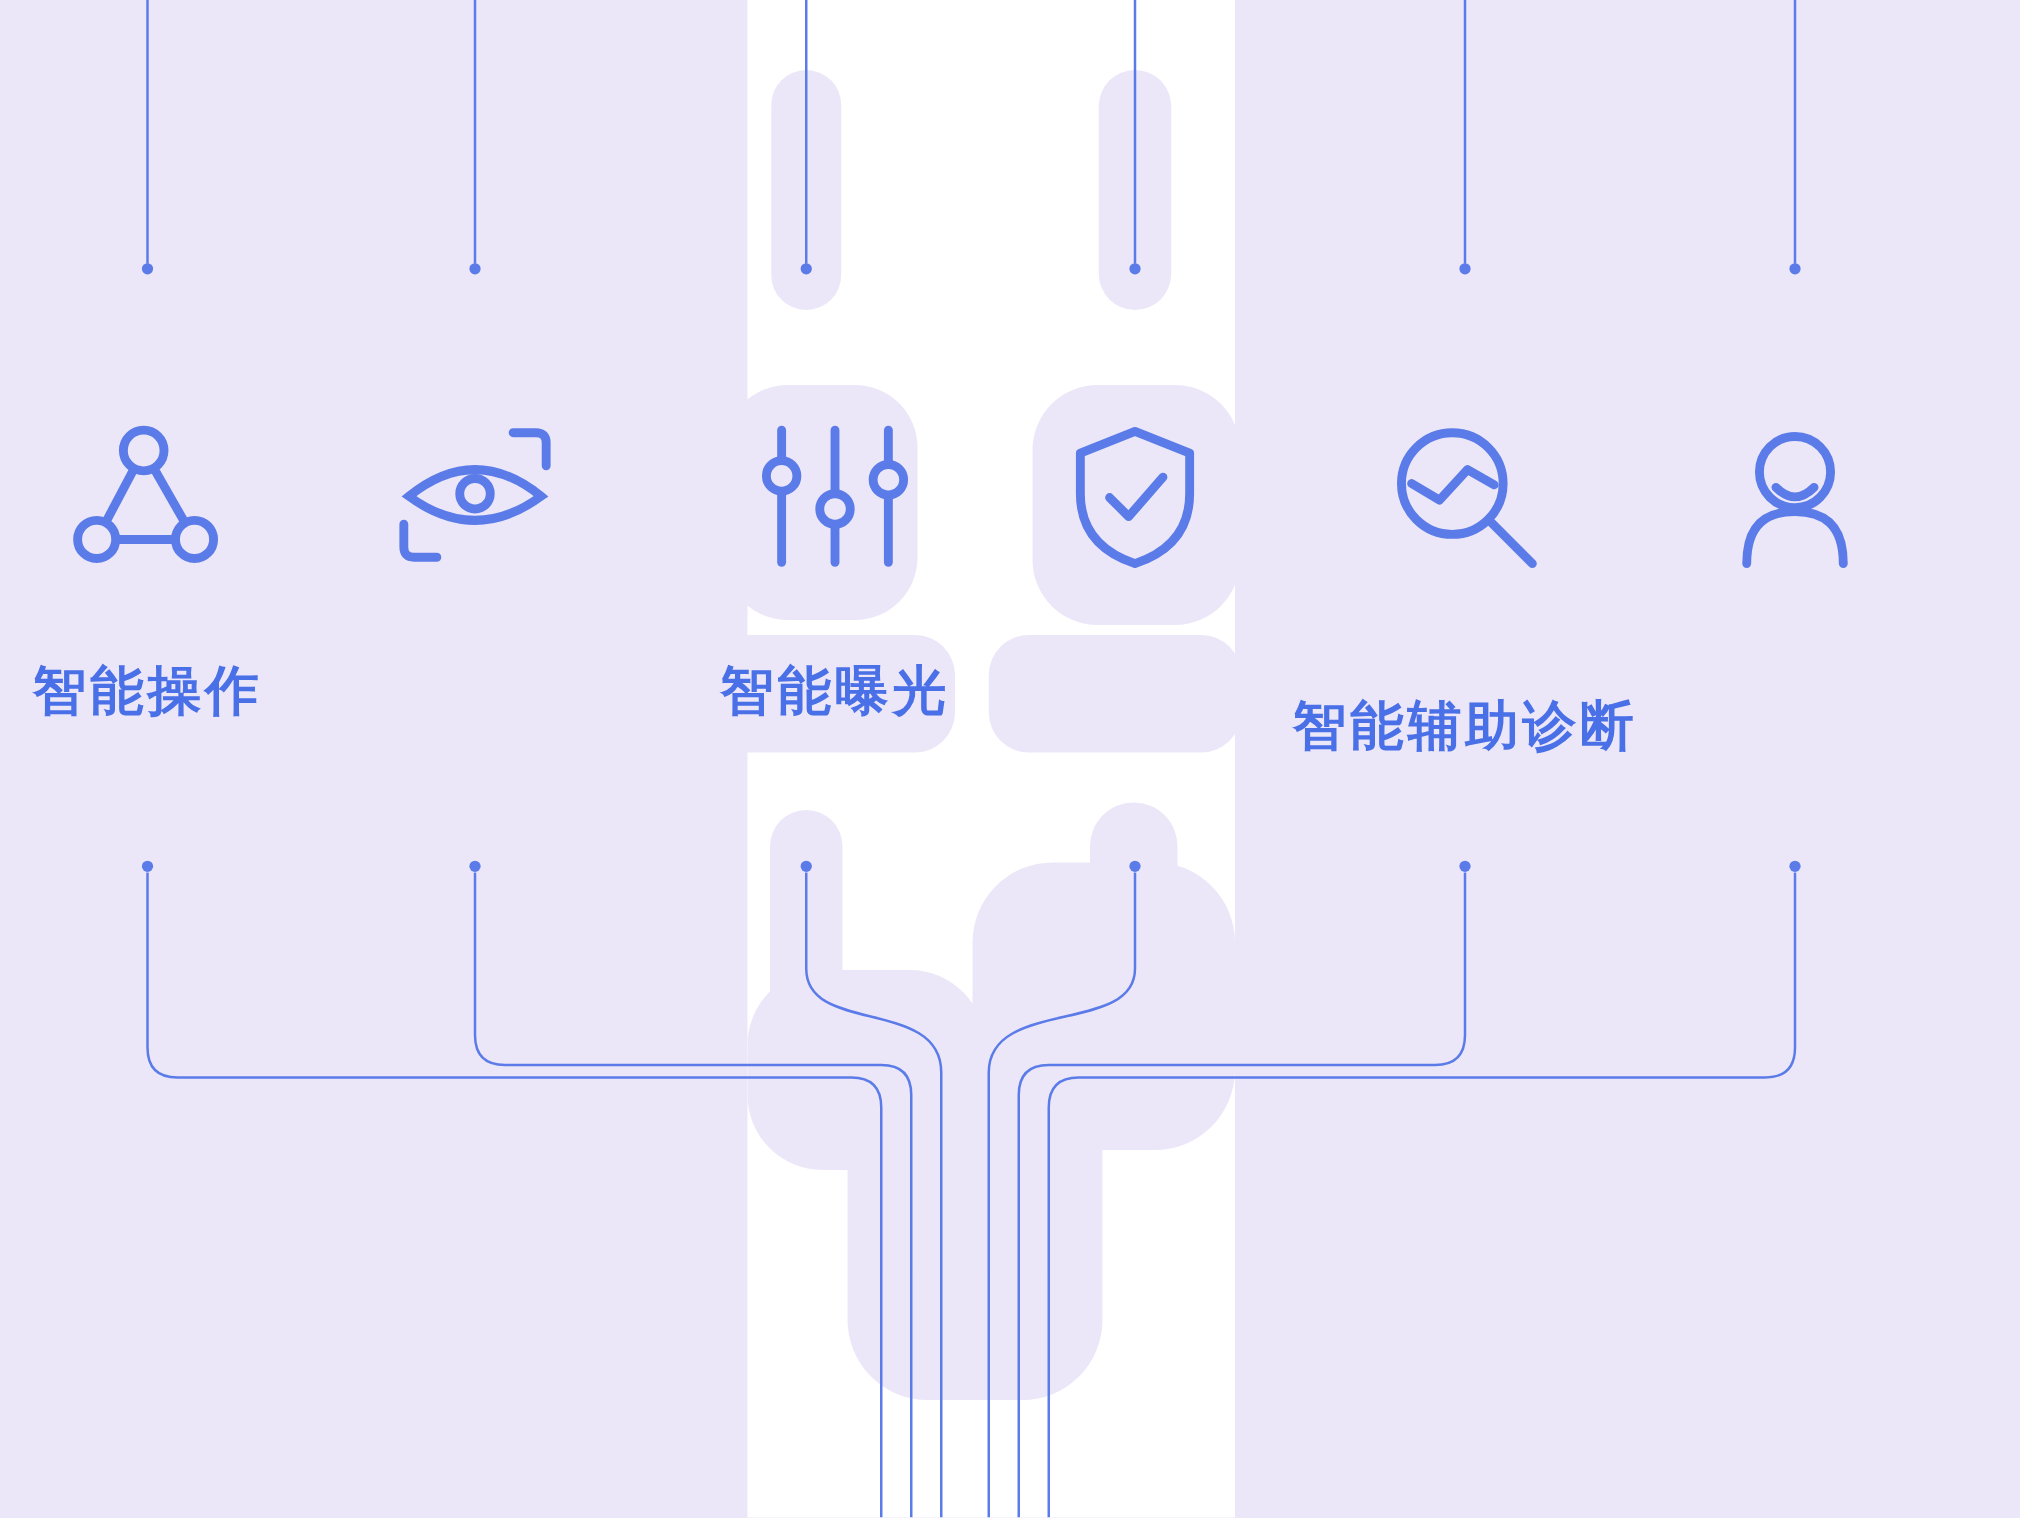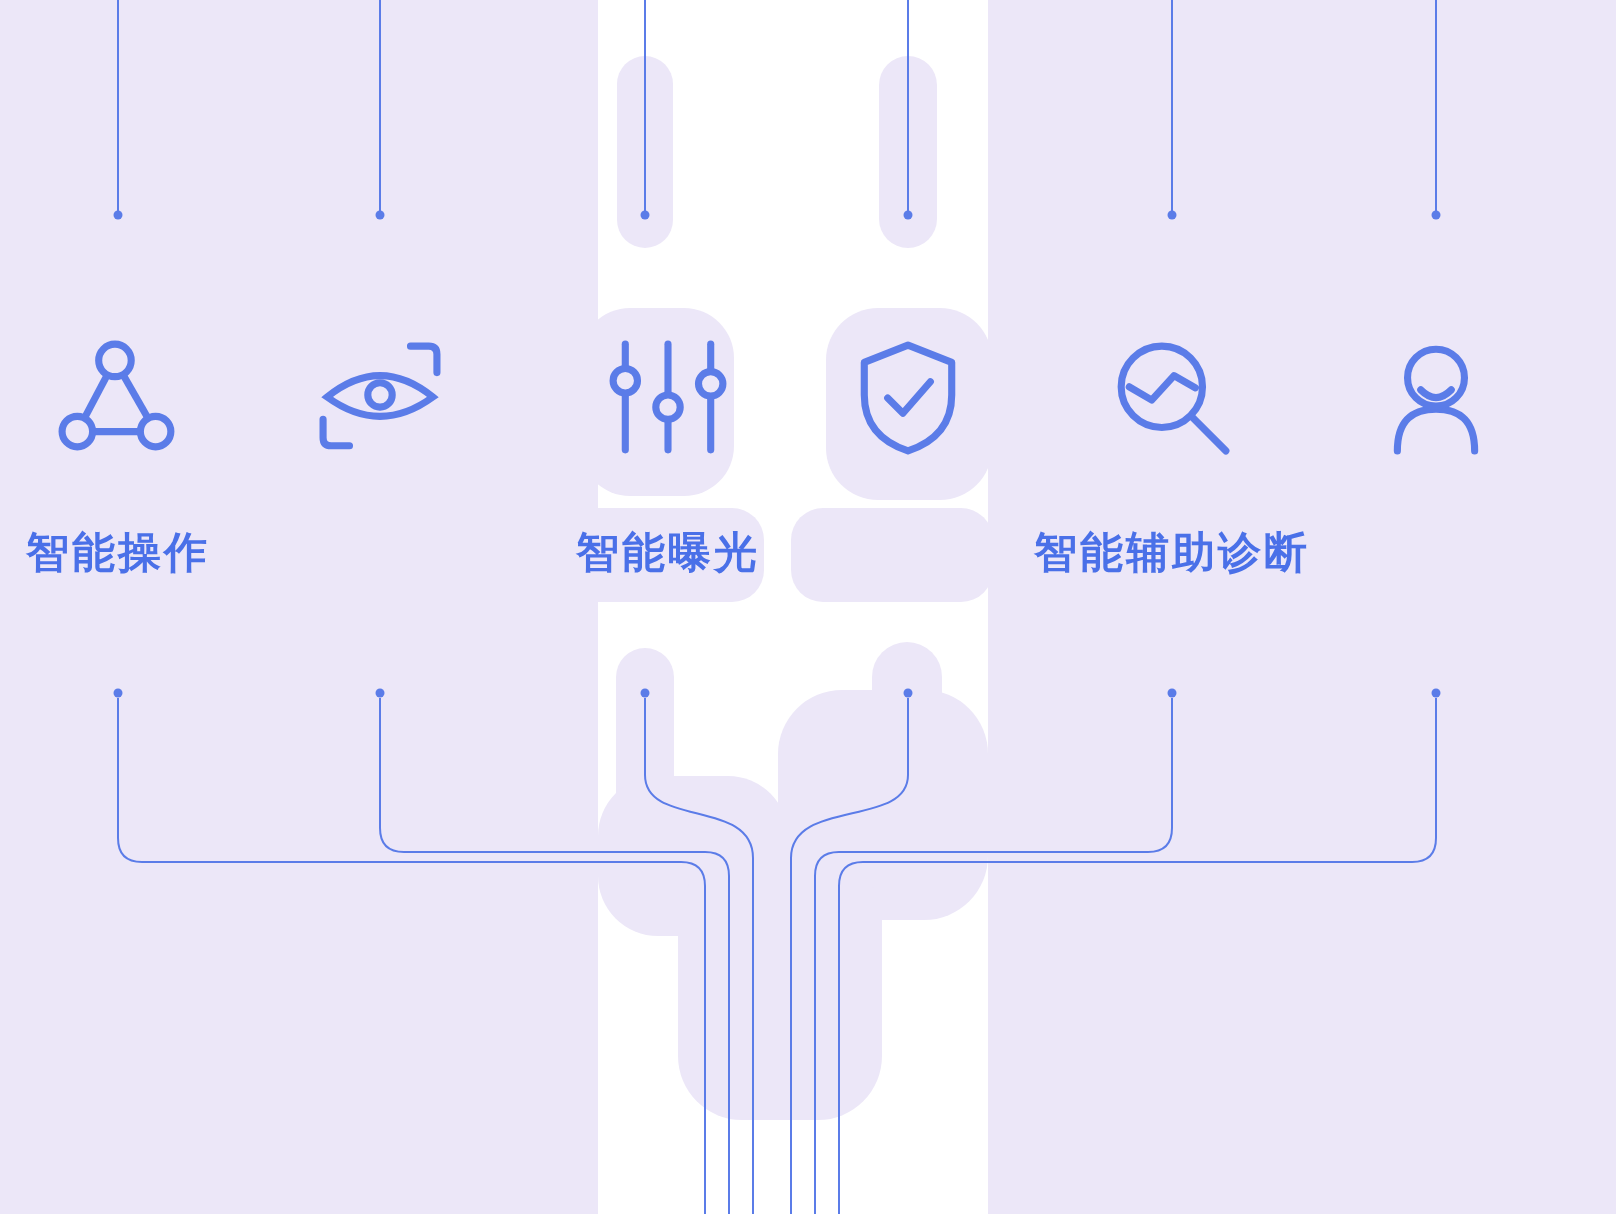--- a/index.html
+++ b/index.html
@@ -20,21 +20,21 @@
   .feature .label {
     margin-top:66px;
     font-size:43px; font-weight:700; letter-spacing:3px;
     color:#4A70E8; white-space:nowrap; text-align:center;
   }
   
   .f1 { left:-4px; }
   .f2 { left:258px; }
   .f3 { left:546px; }
   .f4 { left:786px; }
-  .f5 { left:1050px; }
+  .f5 { left:1050px;gap:28px; }
   .f6 { left:1314px; }
 </style>
 </head>
 <body>
 
 <div class="stage">
 
   <div class="band"></div>
 
   <svg class="layer" width="1616" height="1214" viewBox="0 0 1616 1214">

